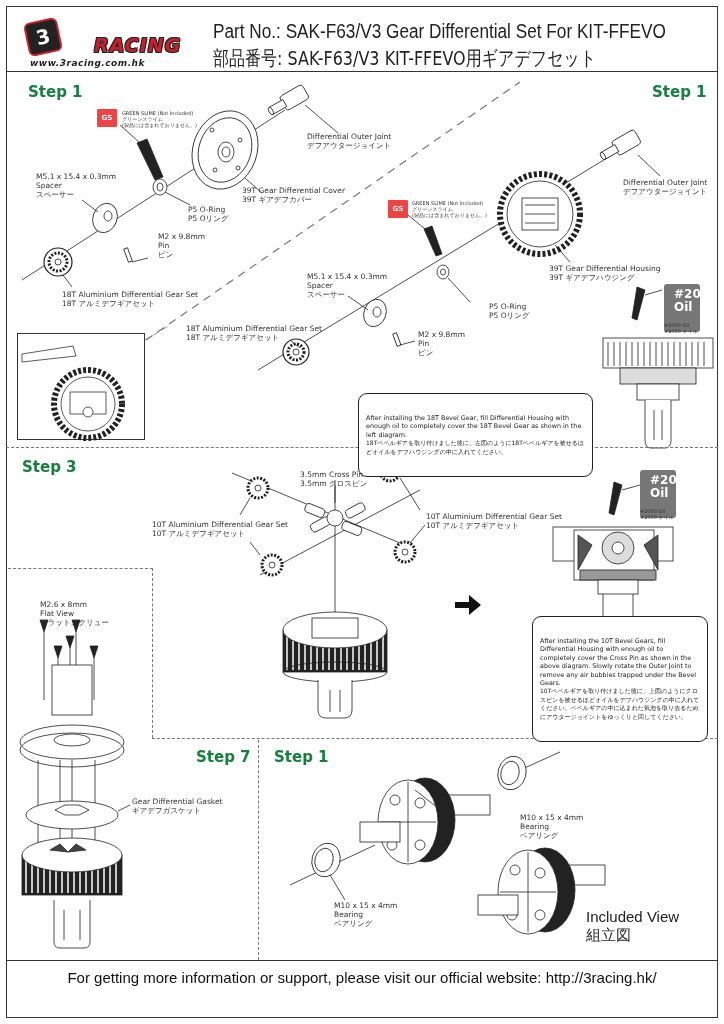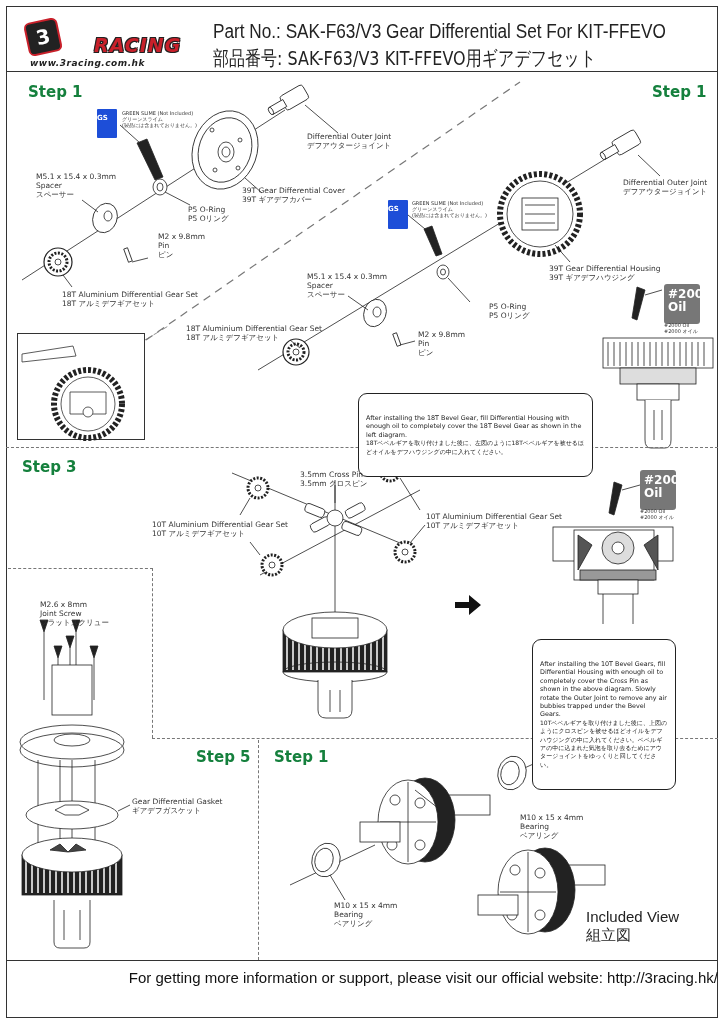--- a/index.html
+++ b/index.html
@@ -11,31 +11,31 @@
   .logo { position: absolute; left: 20px; top: 14px; width: 160px; height: 50px; }
   .logo-mark { position: absolute; left: 0; top: 0; width: 34px; height: 34px; background: #222; border: 2px solid #c8202a; border-radius: 6px; transform: rotate(-12deg); color: #fff; font: bold 20px "DejaVu Sans", sans-serif; text-align: center; line-height: 30px; }
   .logo-word { position: absolute; left: 30px; top: 14px; font: italic 900 19px "DejaVu Sans", sans-serif; color: #c8202a; letter-spacing: 1px; text-shadow: 1px 1px 0 #222, -1px -1px 0 #222, 1px -1px 0 #222, -1px 1px 0 #222; margin-left: 38px; }
   .logo-url { position: absolute; left: 4px; top: 38px; font: italic bold 9px "DejaVu Sans", sans-serif; color: #222; letter-spacing: 0.5px; }
   .title-en { position: absolute; left: 207px; top: 14px; font: 20px "Liberation Sans", sans-serif; color: #222; white-space: nowrap; transform: scaleX(0.86); transform-origin: left; }
   .title-jp { position: absolute; left: 207px; top: 39px; font: 20px "DejaVu Sans", sans-serif; color: #222; white-space: nowrap; transform: scaleX(0.8); transform-origin: left; }
 
   .step-label { position: absolute; font: bold 15px "DejaVu Sans", sans-serif; color: #15803d; }
   .lbl { position: absolute; font: 7.5px "DejaVu Sans", sans-serif; color: #333; line-height: 9px; white-space: nowrap; }
   .lbl.tiny { font-size: 5px; line-height: 6px; }
-  .gs { position: absolute; width: 20px; height: 29px; background: #1d4ed8; color: #fff; font: bold 7px "DejaVu Sans", sans-serif; line-height: 18px; border-radius: 1px; }
-  .oil { position: absolute; width: 36px; height: 40px; background: #777; color: #fff; font: bold 12px "DejaVu Sans", sans-serif; line-height: 13px; padding: 4px 4px; border-radius: 3px; }
+  .gs { position: absolute; width: 20px; height: 18px; background: #ef4444; color: #fff; font: bold 7px "DejaVu Sans", sans-serif; text-align: center; line-height: 18px; border-radius: 1px; }
+  .oil { position: absolute; width: 36px; height: 48px; background: #777; color: #fff; font: bold 12px "DejaVu Sans", sans-serif; line-height: 13px; padding: 4px 10px; border-radius: 3px; }
   .note { position: absolute; border: 1.2px solid #222; border-radius: 9px; background: #fff; padding: 20px 7px; font: 6.4px "DejaVu Sans", sans-serif; color: #222; line-height: 8.4px; }
   .note .jp { font-size: 6px; }
   .dash-h { position: absolute; height: 0; border-top: 1.5px dashed #777; }
   .dash-v { position: absolute; width: 0; border-left: 1.5px dashed #777; }
 
   svg.art { position: absolute; left: 0; top: 0; width: 724px; height: 1024px; }
 
   .footer { position: absolute; left: 6px; top: 960px; width: 712px; height: 58px; border-top: 1.5px solid #333; }
-  .footer-line { position: absolute; left: 0; width: 712px; text-align: right; font: 15px "Liberation Sans", sans-serif; color: #111; white-space: nowrap; }
+  .footer-line { position: absolute; left: 0; width: 712px; text-align: center; font: 15px "Liberation Sans", sans-serif; color: #111; white-space: nowrap; }
   .assembled { position: absolute; left: 586px; top: 908px; font: 15px "Liberation Sans", sans-serif; color: #222; line-height: 18px; }
   .inset { position: absolute; left: 17px; top: 333px; width: 128px; height: 107px; border: 1.2px solid #333; background: #fff; }
 </style>
 </head>
 <body>
 
 <div class="frame"></div>
 
 <div class="header">
   <div class="logo">
@@ -292,21 +292,21 @@
 
 <div class="dash-h" style="left:6px; top:447px; width:712px;"></div>
 <div class="dash-h" style="left:8px; top:568px; width:145px;"></div>
 <div class="dash-v" style="left:152px; top:568px; height:170px;"></div>
 <div class="dash-h" style="left:152px; top:738px; width:566px;"></div>
 <div class="dash-v" style="left:258px; top:740px; height:220px;"></div>
 
 <div class="step-label" style="left:28px; top:83px;">Step 1</div>
 <div class="step-label" style="left:652px; top:83px;">Step 1</div>
 <div class="step-label" style="left:22px; top:458px;">Step 3</div>
-<div class="step-label" style="left:196px; top:748px;">Step 5</div>
+<div class="step-label" style="left:196px; top:748px;">Step 7</div>
 <div class="step-label" style="left:274px; top:748px;">Step 1</div>
 
 <div class="gs" style="left:97px; top:109px;">GS</div>
 <div class="lbl tiny" style="left:122px; top:110px;">
   <div>GREEN SLIME (Not Included)</div>
   <div>グリーンスライム</div>
   <div>(製品には含まれておりません。)</div>
 </div>
 <div class="lbl" style="left:307px; top:132px;">
   <div>Differential Outer Joint</div>
@@ -393,28 +393,28 @@
   <div>10T アルミデフギアセット</div>
 </div>
 <div class="oil" style="left:640px; top:470px;">
   <div>#2000</div>
   <div>Oil</div>
 </div>
 <div class="lbl tiny" style="left:640px; top:508px;">
   <div>#2000 Oil</div>
   <div>#2000 オイル</div>
 </div>
-<div class="note" style="left:532px; top:639px; width:144px;">
+<div class="note" style="left:532px; top:616px; width:176px;">
   <div>After installing the 10T Bevel Gears, fill Differential Housing with enough oil to completely cover the Cross Pin as shown in the above diagram. Slowly rotate the Outer Joint to remove any air bubbies trapped under the Bevel Gears.</div>
   <div class="jp">10Tベベルギアを取り付けました後に、上図のようにクロスピンを被せるほどオイルをデフハウジングの中に入れてください。ベベルギアの中に込まれた気泡を取り去るためにアウタージョイントをゆっくりと回してください。</div>
 </div>
 
 <div class="lbl" style="left:40px; top:600px;">
   <div>M2.6 x 8mm</div>
-  <div>Joint Screw</div>
+  <div>Flat View</div>
   <div>フラットスクリュー</div>
 </div>
 <div class="lbl" style="left:132px; top:797px;">
   <div>Gear Differential Gasket</div>
   <div>ギアデフガスケット</div>
 </div>
 
 <div class="lbl" style="left:520px; top:813px;">
   <div>M10 x 15 x 4mm</div>
   <div>Bearing</div>

